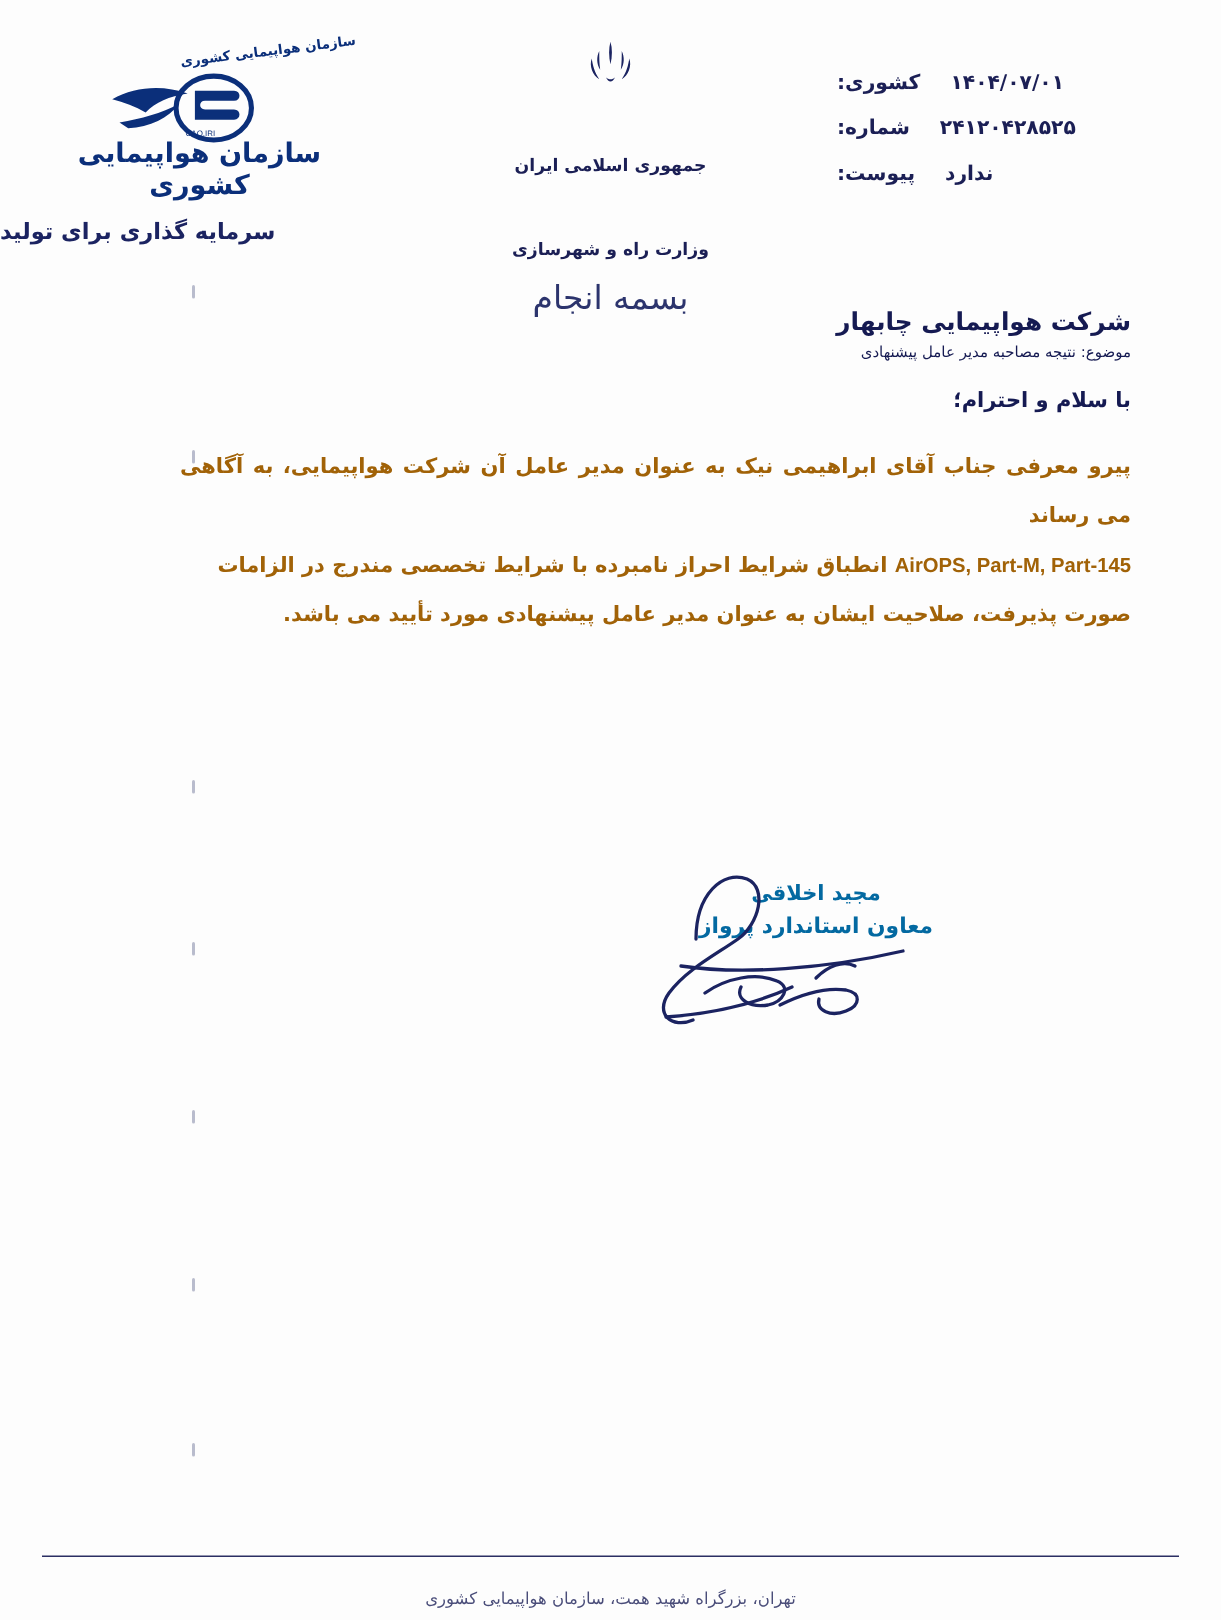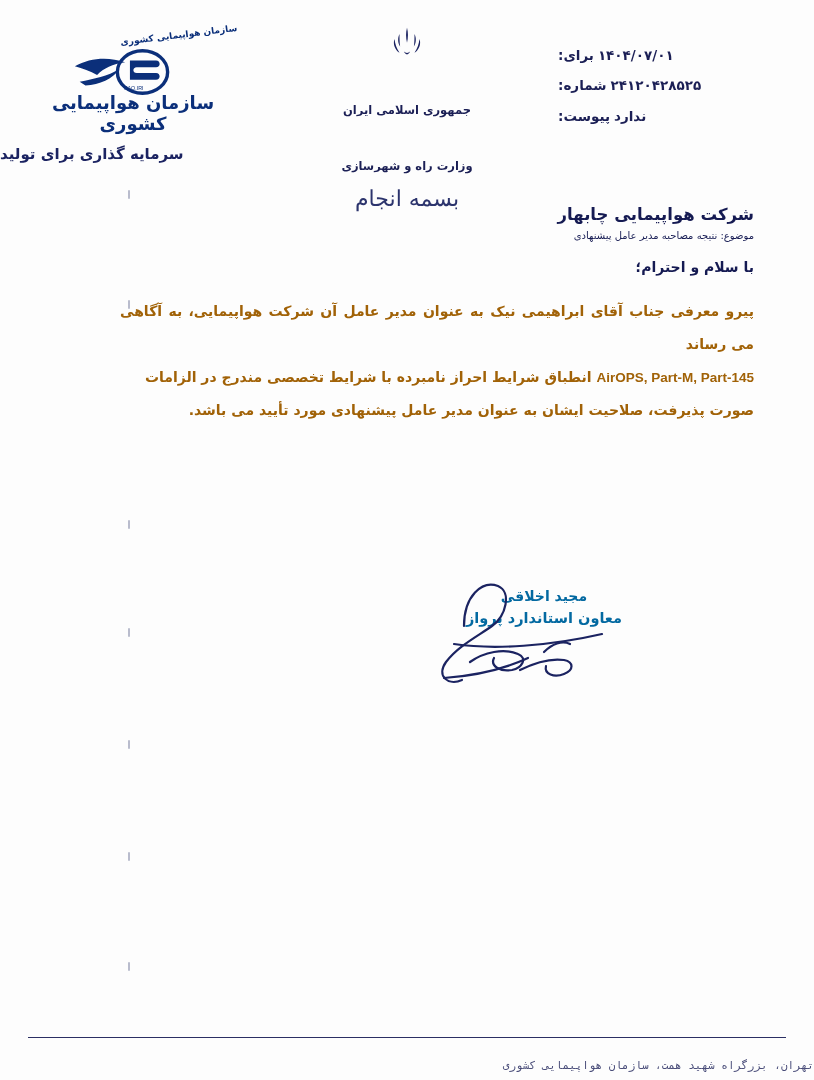--- a/index.html
+++ b/index.html
@@ -42,21 +42,21 @@
   }
   .meta-row {
     display: block;
     white-space: nowrap;
   }
   .meta-label {
     display: inline-block;
   }
   .meta-value {
     display: inline-block;
-    margin-left: 4px;
+    margin-left: 20px;
     letter-spacing: .5px;
   }
   .center-block {
     position: absolute;
     top: 6px;
     left: 0;
     right: 0;
     text-align: center;
   }
   .emblem {
@@ -209,38 +209,37 @@
     left: 28px;
     right: 28px;
     bottom: 42px;
     border-top: 1.5px solid #2b2f63;
   }
   .footer-text {
     position: absolute;
     left: 0;
     right: 0;
     bottom: 8px;
-    text-align: right;
+    text-align: center;
     font-size: 11px;
     color: #2b2f63;
     direction: rtl;
     opacity: .85;
-    font-family: Liberation Mono, monospace;
   }
 </style>
 </head>
 <body>
 
 <div class="page">
 
   <div class="header">
 
     <div class="meta-block">
       <span class="meta-row">
-        <span class="meta-value">۱۴۰۴/۰۷/۰۱</span><span class="meta-label">برای:</span>
+        <span class="meta-value">۱۴۰۴/۰۷/۰۱</span><span class="meta-label">کشوری:</span>
       </span>
       <span class="meta-row">
         <span class="meta-value">۲۴۱۲۰۴۲۸۵۲۵</span><span class="meta-label">شماره:</span>
       </span>
       <span class="meta-row">
         <span class="meta-value">ندارد</span><span class="meta-label">پیوست:</span>
       </span>
     </div>
 
     <div class="center-block">

